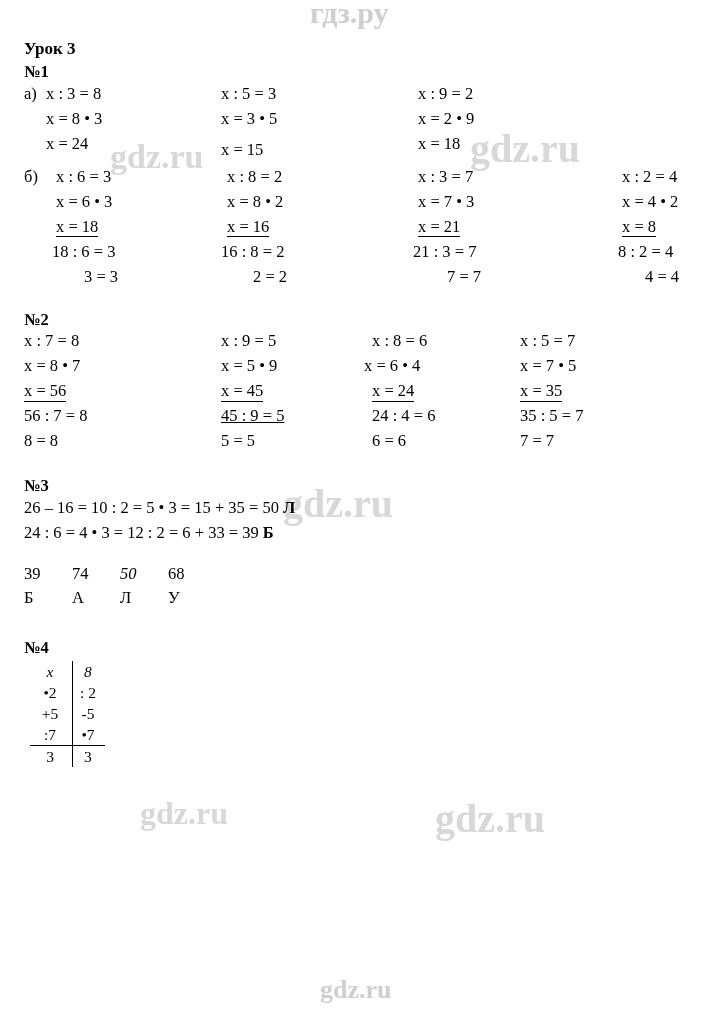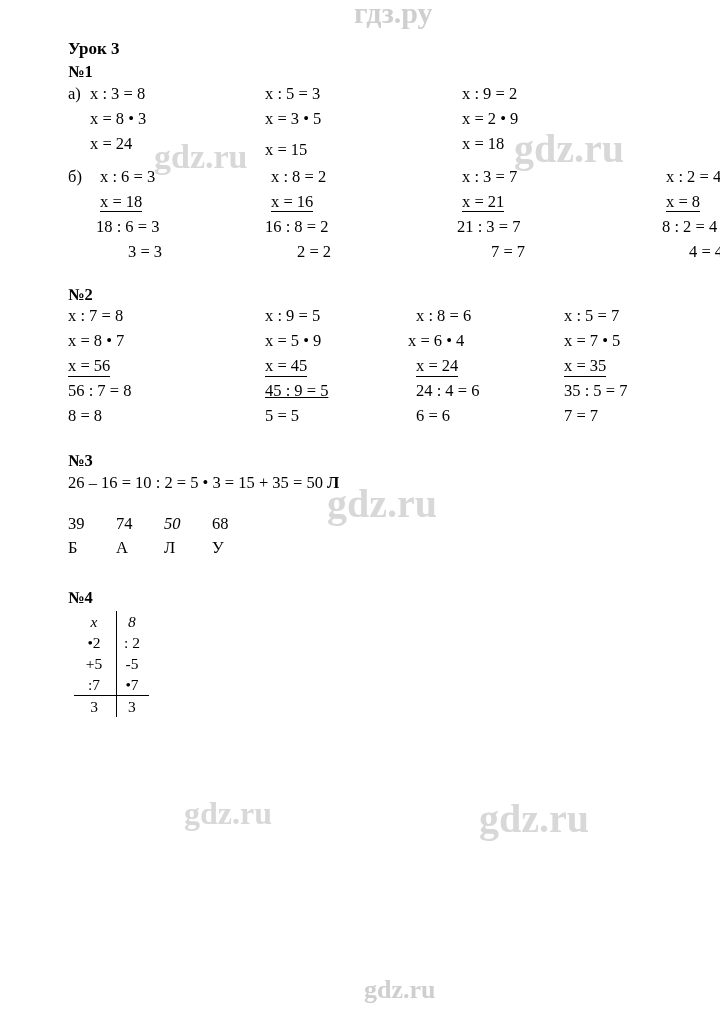--- a/index.html
+++ b/index.html
@@ -12,21 +12,20 @@
     background: #ffffff;
     font-family: "Liberation Serif", serif;
     color: #000000;
     position: relative;
     overflow: hidden;
   }
   .page {
     position: relative;
     width: 632px;
     height: 1015px;
-    margin-left: 44px;
   }
   
   .wm {
     position: absolute;
     font-family: "Liberation Serif", serif;
     font-weight: bold;
     color: #d8d8d8;
     white-space: nowrap;
     user-select: none;
     z-index: 5;
@@ -174,20 +173,26 @@
       <div style="height:8px;"></div>
 
       <div class="row">
         <span class="cell" style="left:0px;">б)</span>
         <span class="cell" style="left:32px;">х : 6 = 3</span>
         <span class="cell" style="left:203px;">х : 8 = 2</span>
         <span class="cell" style="left:394px;">х : 3 = 7</span>
         <span class="cell" style="left:598px;">х : 2 = 4</span>
       </div>
       <div class="row">
+        <span class="cell" style="left:32px;">х = 6 • 3</span>
+        <span class="cell" style="left:203px;">х = 8 • 2</span>
+        <span class="cell" style="left:394px;">х = 7 • 3</span>
+        <span class="cell" style="left:598px;">х = 4 • 2</span>
+      </div>
+      <div class="row">
         <span class="cell u" style="left:32px;">х = 18</span>
         <span class="cell u" style="left:203px;">х = 16</span>
         <span class="cell u" style="left:394px;">х = 21</span>
         <span class="cell u" style="left:598px;">х = 8</span>
       </div>
       <div class="row">
         <span class="cell" style="left:28px;">18 : 6 = 3</span>
         <span class="cell" style="left:197px;">16 : 8 = 2</span>
         <span class="cell" style="left:389px;">21 : 3 = 7</span>
         <span class="cell" style="left:594px;">8 : 2 = 4</span>
@@ -233,20 +238,23 @@
         <span class="cell" style="left:348px;">6 = 6</span>
         <span class="cell" style="left:496px;">7 = 7</span>
       </div>
     </div>
 
     <div class="blk" id="task3">
       <div class="task-num">№3</div>
 
       <div class="t3line">
         <span>26 – 16 = 10 : 2 = 5 • 3 = 15 + 35 = 50 </span><b>Л</b>
+      </div>
+      <div class="t3line">
+        <span>24 : 6 = 4 • 3 = 12 : 2 = 6 + 33 = 39 </span><b>Б</b>
       </div>
 
       <div class="codes">
         <div class="row">
           <span class="cell" style="left:0px;">39</span>
           <span class="cell" style="left:48px;">74</span>
           <span class="cell" style="left:96px;font-style:italic;">50</span>
           <span class="cell" style="left:144px;">68</span>
         </div>
         <div class="row">

